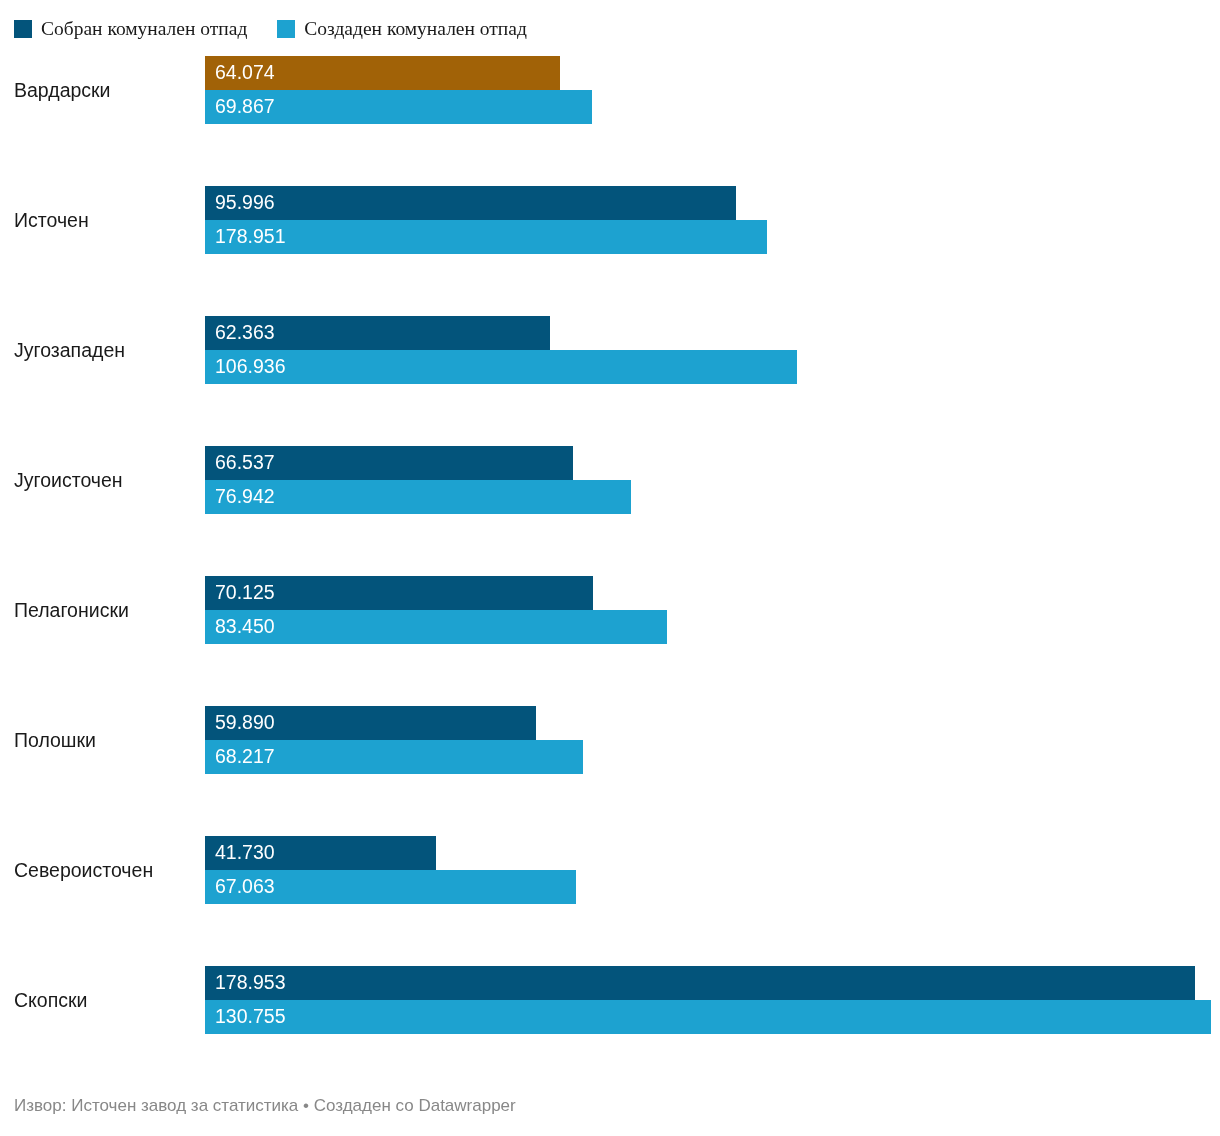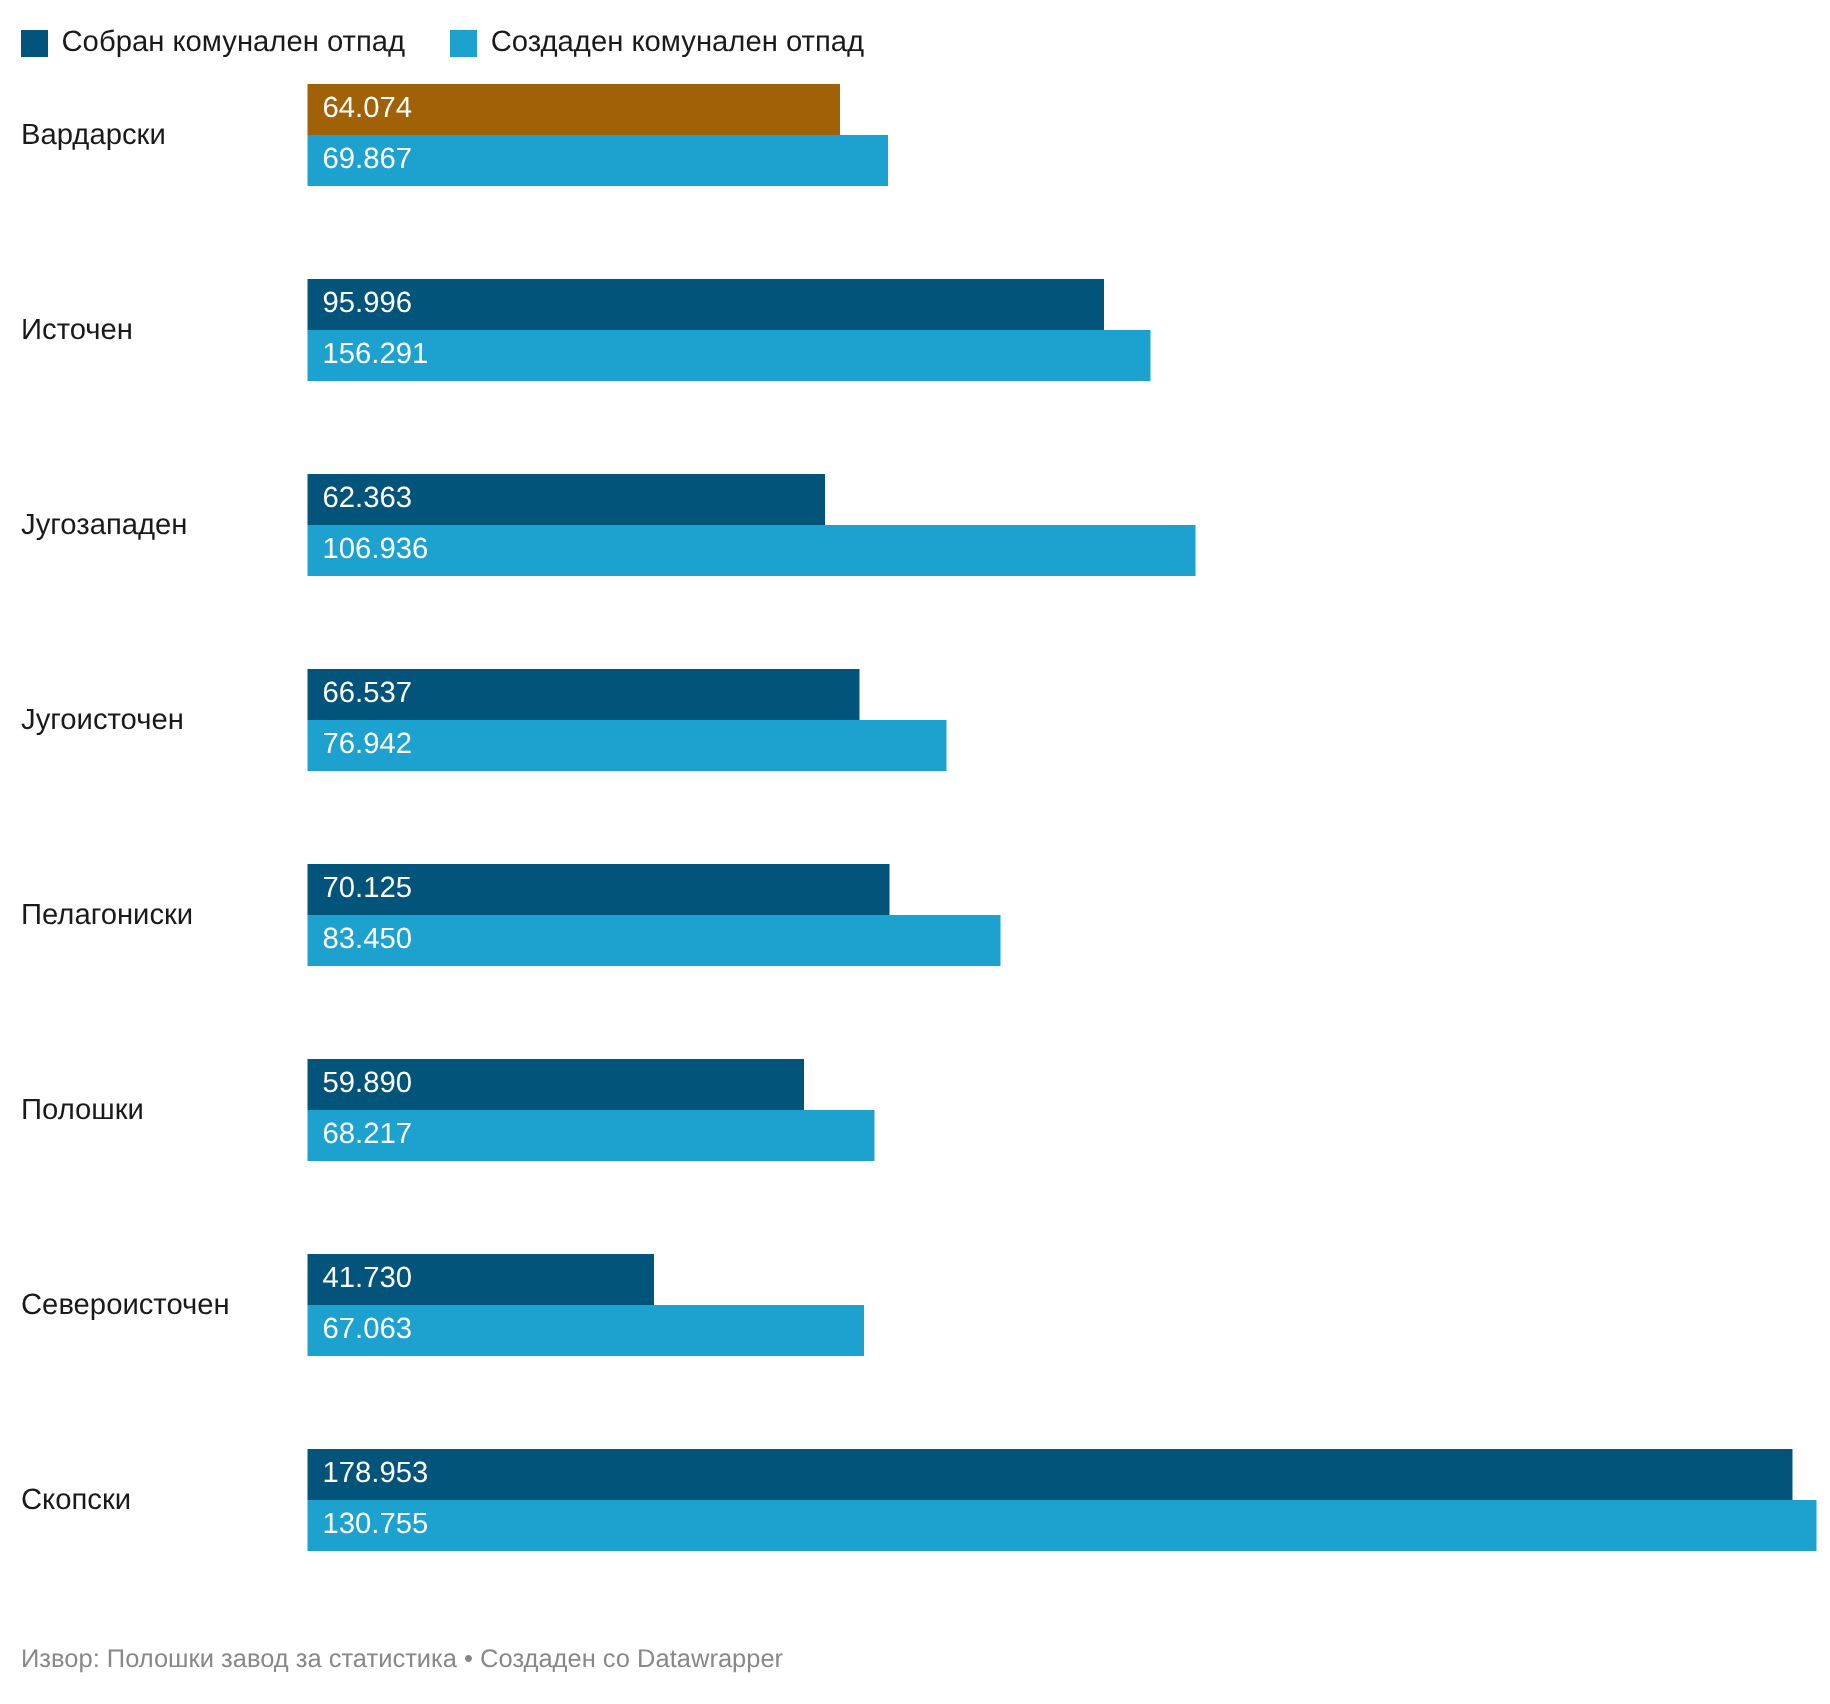--- a/index.html
+++ b/index.html
@@ -40,20 +40,21 @@
     width: 18px;
     height: 18px;
     display: block;
     flex: 0 0 auto;
   }
   .legend-label {
     font-size: 19.5px;
     color: #1a1a1a;
     line-height: 1;
     white-space: nowrap;
+    font-family: Liberation Serif, serif;
   }
 
   
   .plot {
     position: absolute;
     left: 0;
     top: 56px;
     width: 1220px;
     height: 1012px;
   }
@@ -136,21 +137,21 @@
           </div>
         </div>
       </div>
       <div class="group">
         <div class="group-label">Источен</div>
         <div class="bars">
           <div class="bar" style="background: rgb(3, 84, 123); width: 531.263px;">
             <span class="bar-value">95.996</span>
           </div>
           <div class="bar" style="background: rgb(29, 162, 208); width: 561.928px;">
-            <span class="bar-value">156.291</span>
+            <span class="bar-value">178.951</span>
           </div>
         </div>
       </div>
       <div class="group">
         <div class="group-label">Југозападен</div>
         <div class="bars">
           <div class="bar" style="background: rgb(3, 84, 123); width: 345.131px;">
             <span class="bar-value">62.363</span>
           </div>
           <div class="bar" style="background: rgb(29, 162, 208); width: 591.808px;">
@@ -208,15 +209,15 @@
           <div class="bar" style="background: rgb(3, 84, 123); width: 990.366px;">
             <span class="bar-value">178.953</span>
           </div>
           <div class="bar" style="background: rgb(29, 162, 208); width: 1006px;">
             <span class="bar-value">130.755</span>
           </div>
         </div>
       </div>
     </div>
 
-  <div class="footer">Извор: Полошки завод за статистика • Создаден со Datawrapper</div>
+  <div class="footer">Извор: Источен завод за статистика • Создаден со Datawrapper</div>
 
 </div>
 
 </body></html>

